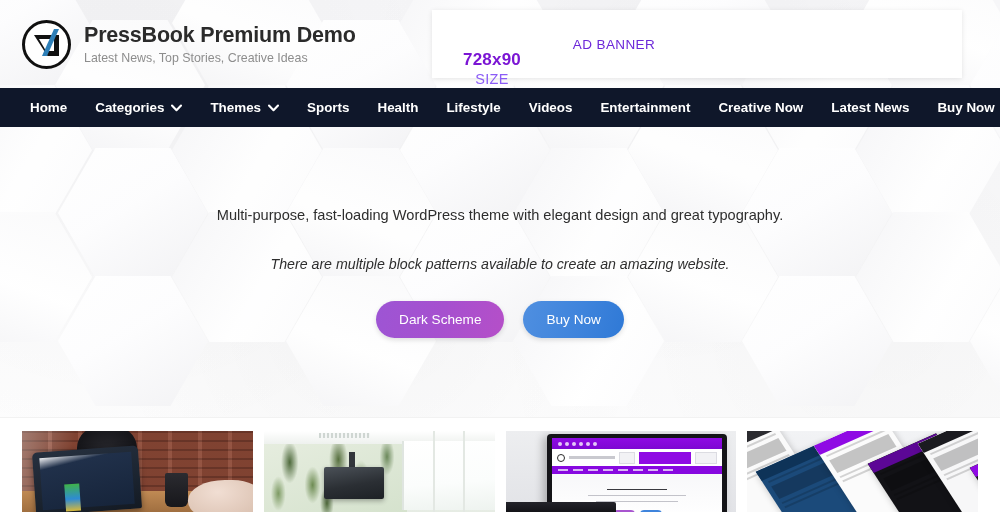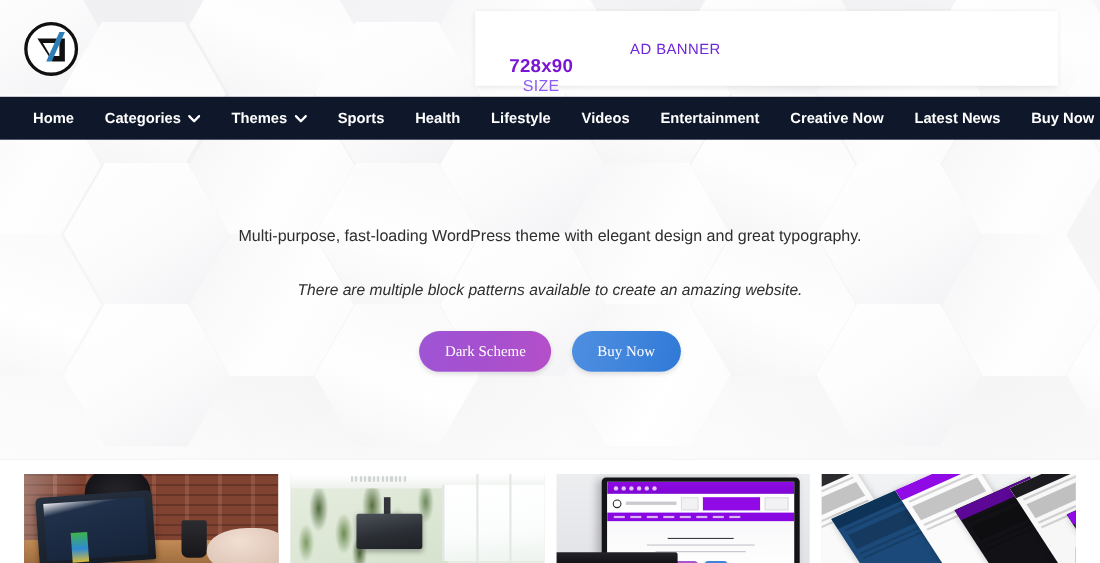--- a/index.html
+++ b/index.html
@@ -182,21 +182,21 @@
     margin-top: 29px;
     display: flex;
     gap: 19px;
   }
   .btn {
     border: none;
     border-radius: 22px;
     padding: 0 23px;
     height: 37px;
     font-size: 13.6px;
-    font-family: Liberation Serif, serif;
+    font-family: Liberation Sans, sans-serif;
     color: #ffffff;
     cursor: pointer;
     display: inline-flex;
     align-items: center;
     justify-content: center;
     box-shadow: 0 2px 5px rgba(0,0,0,0.13);
     text-align: right;
   }
   .btn-dark-scheme { background: linear-gradient(105deg, #9d55d4 0%, #a650cf 50%, #b54fc8 100%); }
   .btn-buy-now { background: linear-gradient(105deg, #4f8fe0 0%, #3f84dc 55%, #2f79d6 100%); }
@@ -443,20 +443,24 @@
 
   <div class="header">
     <div class="brand">
       <div class="logo-mark">
         <svg width="43" height="43" viewBox="0 0 43 43" aria-hidden="true">
           <polygon points="9,12 34,12 34,33 22.5,33 9,12" fill="#111111"></polygon>
           <polygon points="14,16 29,16 29,28 21,28" fill="#ffffff"></polygon>
           <polygon points="17,33 29,6 34,6 22,33" fill="#2d7fb8"></polygon>
         </svg>
       </div>
+      <div class="brand-text">
+        <div class="site-title">PressBook Premium Demo</div>
+        <div class="site-tagline">Latest News, Top Stories, Creative Ideas</div>
+      </div>
     </div>
   </div>
 
   <div class="ad-wrap">
     <div class="ad-size">
       <div class="ad-size-num">728x90</div>
       <div class="ad-size-label">SIZE</div>
     </div>
     <div class="ad-right">
       <div class="ad-right-label">AD BANNER</div>

